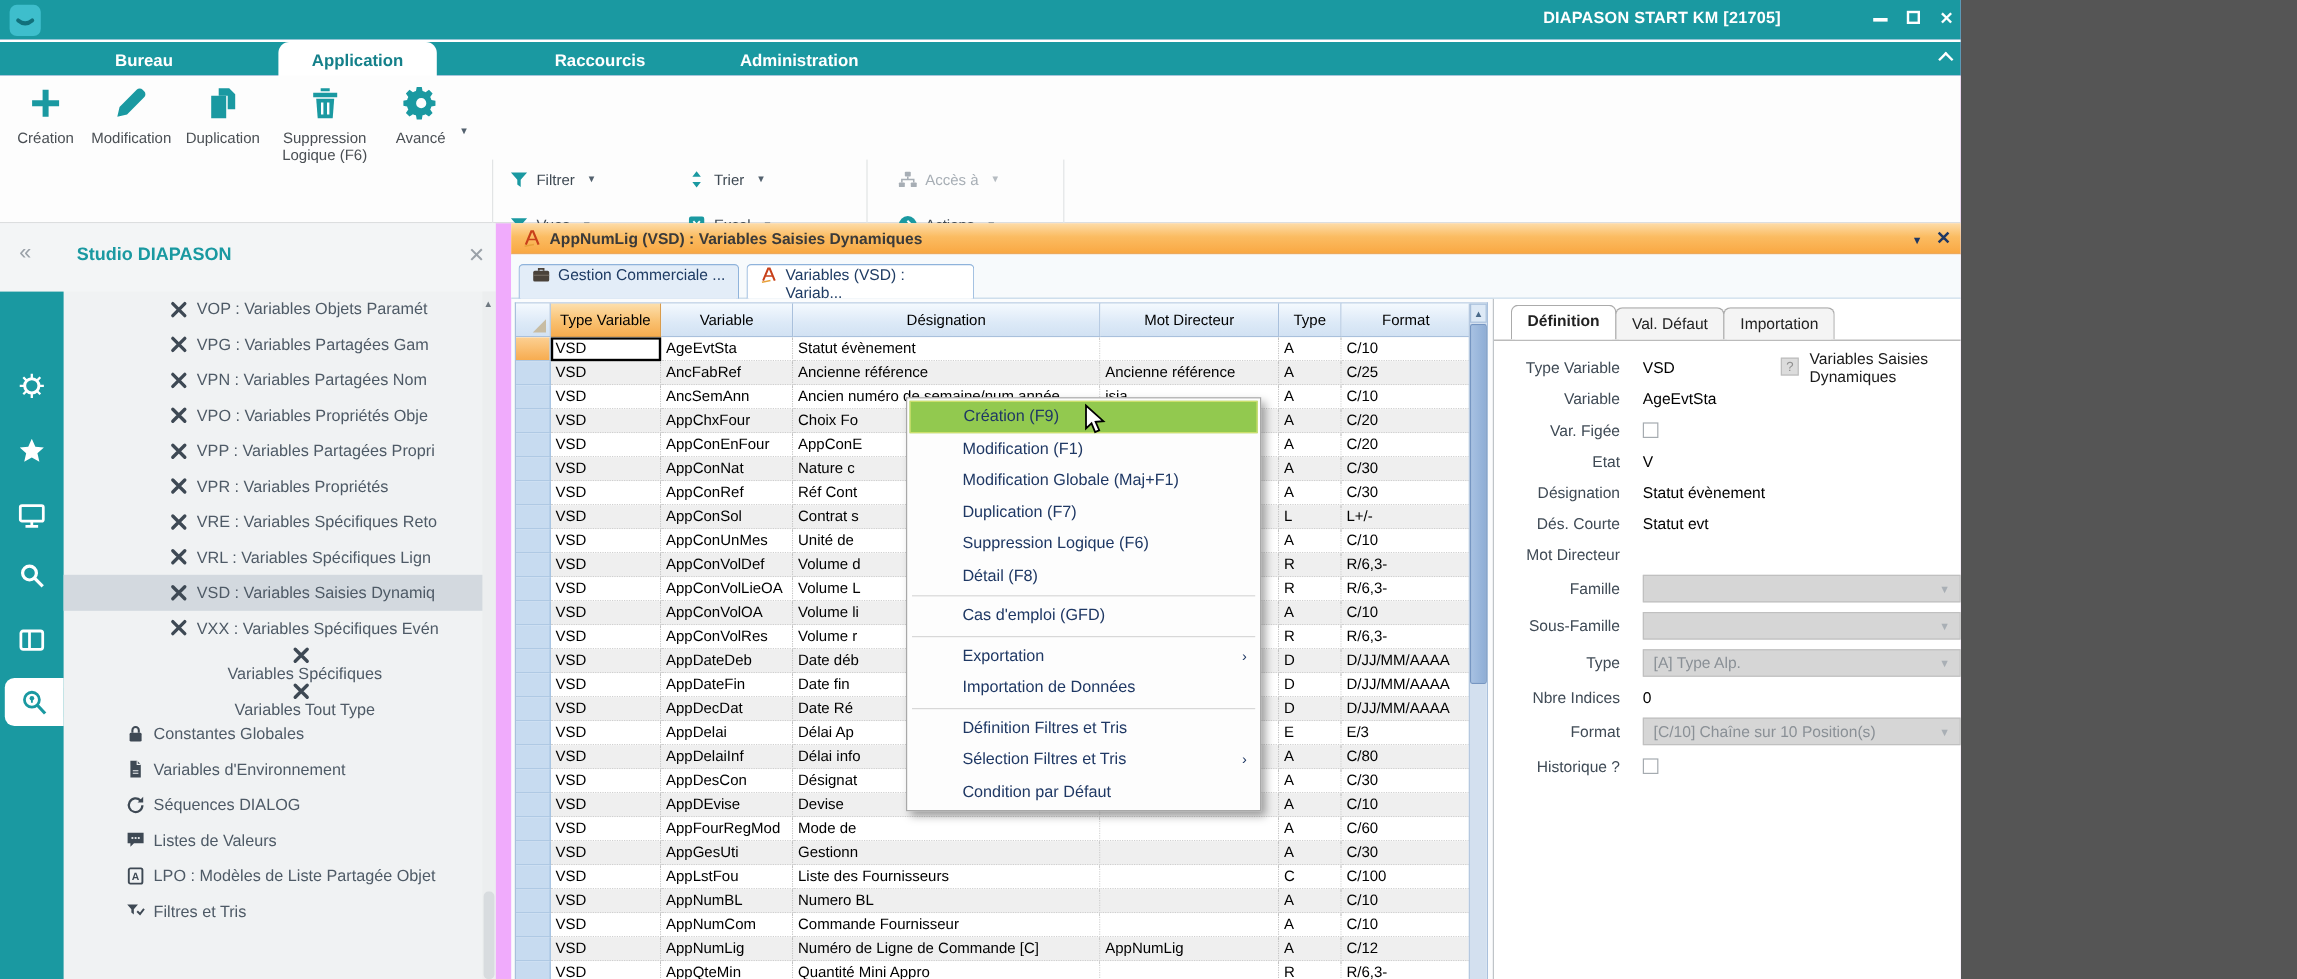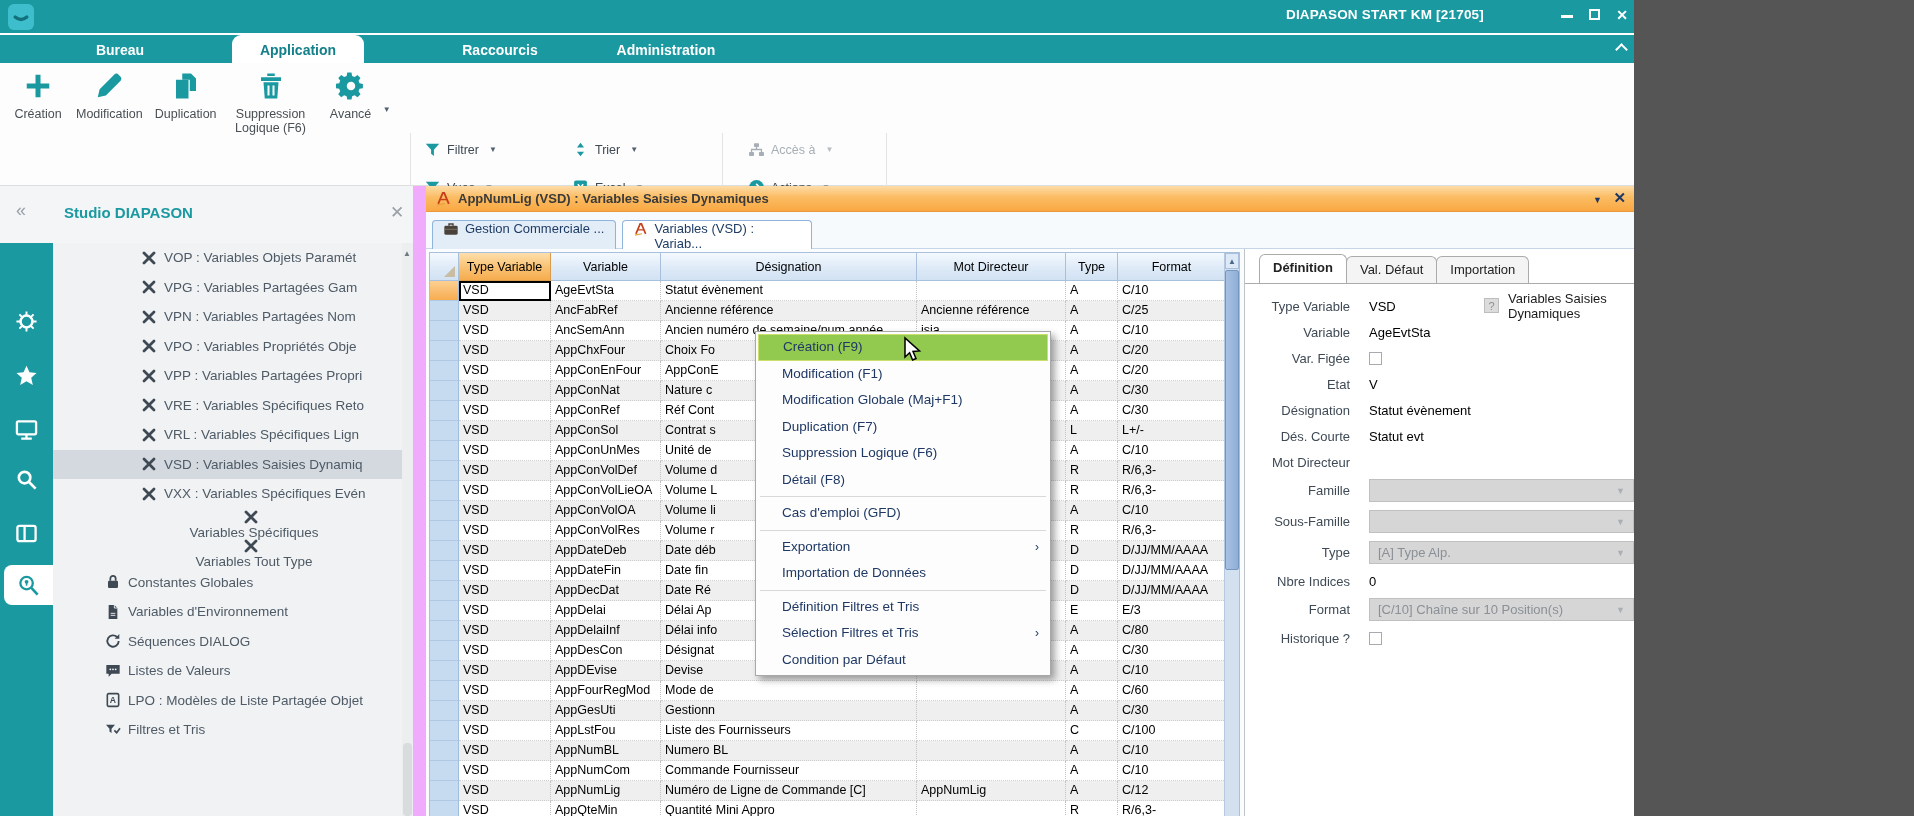--- a/index.html
+++ b/index.html
@@ -91,21 +91,21 @@
   .gc0{width:29px;background:#C7DBF0;border-right:1px solid #9FBEDF;border-bottom:1px solid #AFC9E4;}
   .grow.focus .gc0{background:linear-gradient(#FCD092,#F7AC50);}
   .grow.focus .gc1{outline:2px solid #000;outline-offset:-2px;background:#fff;}
   .gscroll{position:absolute;right:0;top:0;width:15px;bottom:0;background:#D3E0EF;border-left:1px solid #B5C8DF;}
   .gscroll .sbtnup{position:absolute;left:0;top:0;width:14px;height:16px;background:linear-gradient(#F2F7FC,#CLDFF0,#C9DCF0);background:#DDE9F6;border:1px solid #A9C0DC;color:#4A6A8A;font-size:8px;text-align:center;line-height:15px;}
   .gscroll .sthumb{position:absolute;left:0px;top:17px;width:14px;height:300px;background:linear-gradient(90deg,#A7C1E2,#8FAED6);border:1px solid #7696C2;border-radius:2px;}
 
   
   .cmenu{position:absolute;left:755px;top:331px;width:296px;background:#FDFDFD;border:1px solid #A8A8A8;
     box-shadow:4px 4px 7px rgba(0,0,0,.35);padding:2px;z-index:50;}
-  .mi{position:relative;height:26.5px;line-height:26.5px;padding-left:24px;font-size:13.5px;color:#1F3864;cursor:default;}
+  .mi{position:relative;height:26.5px;line-height:26.5px;padding-left:44px;font-size:13.5px;color:#1F3864;cursor:default;}
   .mi.hl{background:#92C94F;border:1px solid #CBDF6C;line-height:24.5px;}
   .mi-arrow{position:absolute;right:9px;top:0;font-size:12px;color:#1F3864;}
   .msep{height:1px;background:#D8D8D8;margin:3px 2px;}
   .cursor{position:absolute;left:143px;top:4px;z-index:60;}
 
   
   .detail{position:absolute;left:818px;top:63px;right:0;bottom:0;background:#fff;border-left:1px solid #BFC4C8;}
   .ftabs{position:absolute;left:14px;top:7px;display:flex;z-index:2;}
   .ftab{height:27px;line-height:26px;padding:0 13px;font-size:13px;color:#222;background:#F4F4F4;
      border:1px solid #ABABAB;border-bottom:none;border-radius:6px 6px 0 0;margin-right:-1px;cursor:default;}
@@ -445,20 +445,26 @@
             <span>VPO : Variables Propriétés Obje</span>
           </div>
 
           <div class="trow lvl2">
             <svg>
               <use href="#i-tools" xlink:href="#i-tools"></use>
             </svg>
             <span>VPP : Variables Partagées Propri</span>
           </div>
 
+          <div class="trow lvl2">
+            <svg>
+              <use href="#i-tools" xlink:href="#i-tools"></use>
+            </svg>
+            <span>VPR : Variables Propriétés</span>
+          </div>
 
           <div class="trow lvl2">
             <svg>
               <use href="#i-tools" xlink:href="#i-tools"></use>
             </svg>
             <span>VRE : Variables Spécifiques Reto</span>
           </div>
 
           <div class="trow lvl2">
             <svg>

